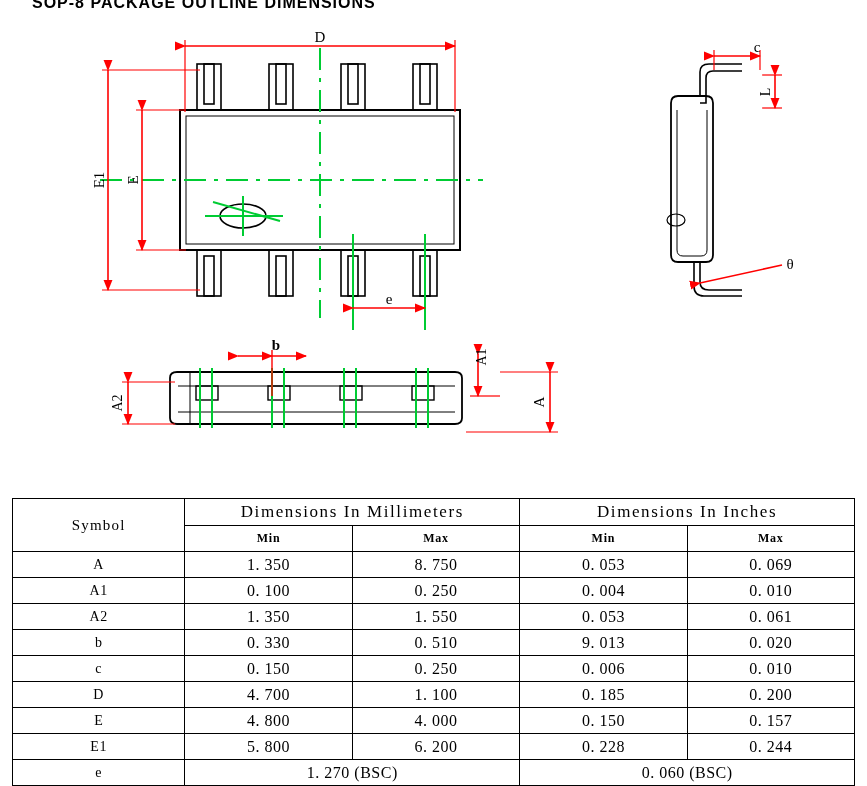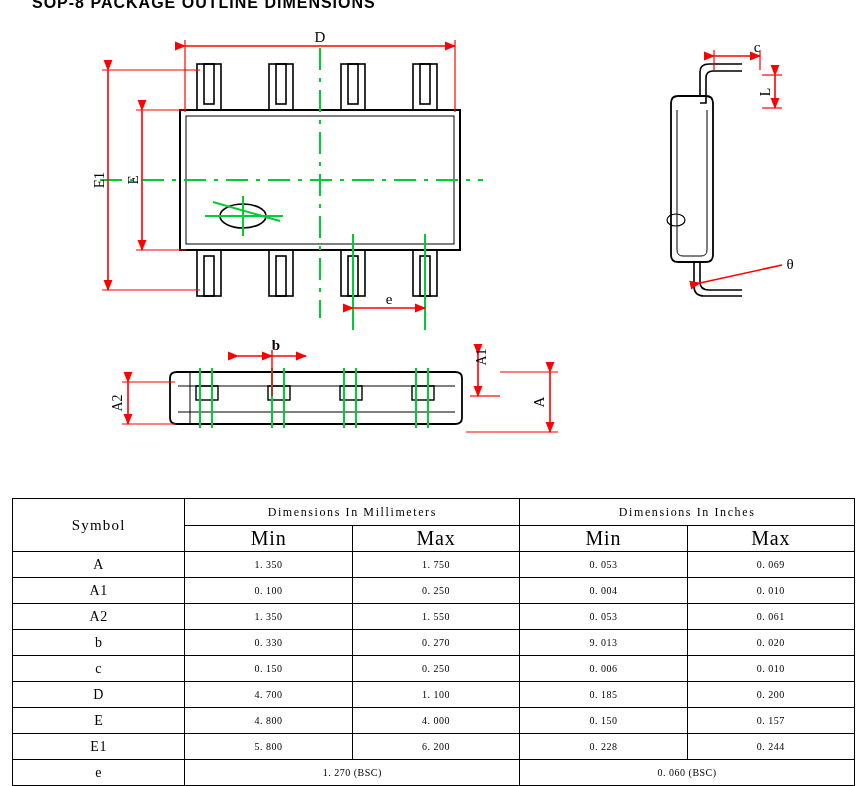--- a/index.html
+++ b/index.html
@@ -48,40 +48,40 @@
   table.dim {
     border-collapse: collapse;
     width: 843px;
     table-layout: fixed;
     font-family: "Liberation Serif", serif;
   }
   table.dim td, table.dim th {
     border: 1px solid #000;
     text-align: center;
     vertical-align: middle;
-    font-size: 10px;
+    font-size: 16px;
     font-weight: normal;
     padding: 0;
     height: 25px;
     letter-spacing: 0.5px;
     color: #000;
   }
   table.dim th.group {
-    font-size: 12px;
+    font-size: 17px;
     letter-spacing: 1.6px;
     height: 26px;
   }
   table.dim th.symbol {
     font-size: 15px;
     letter-spacing: 1.2px;
   }
   table.dim th.sub {
-    font-size: 20px;
+    font-size: 12px;
     letter-spacing: 0.8px;
-    font-weight: normal;
+    font-weight: bold;
   }
   table.dim td.sym {
     font-size: 14px;
     letter-spacing: 0.6px;
   }
   .col-sym { width: 172px; }
   .col-val { width: 167px; }
 </style>
 </head>
 <body>
@@ -248,42 +248,42 @@
         <tr>
           <th class="sub">Min</th>
           <th class="sub">Max</th>
           <th class="sub">Min</th>
           <th class="sub">Max</th>
         </tr>
 
         <tr>
           <td class="sym">A</td>
           <td>1. 350</td>
-          <td>1. 750</td>
+          <td>8. 750</td>
           <td>0. 053</td>
           <td>0. 069</td>
         </tr>
         <tr>
           <td class="sym">A1</td>
           <td>0. 100</td>
           <td>0. 250</td>
           <td>0. 004</td>
           <td>0. 010</td>
         </tr>
         <tr>
           <td class="sym">A2</td>
           <td>1. 350</td>
           <td>1. 550</td>
           <td>0. 053</td>
           <td>0. 061</td>
         </tr>
         <tr>
           <td class="sym">b</td>
           <td>0. 330</td>
-          <td>0. 270</td>
+          <td>0. 510</td>
           <td>9. 013</td>
           <td>0. 020</td>
         </tr>
         <tr>
           <td class="sym">c</td>
           <td>0. 150</td>
           <td>0. 250</td>
           <td>0. 006</td>
           <td>0. 010</td>
         </tr>

